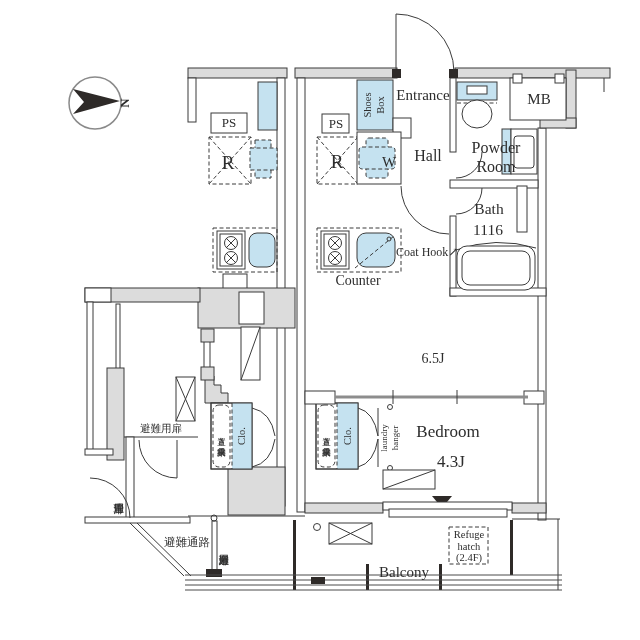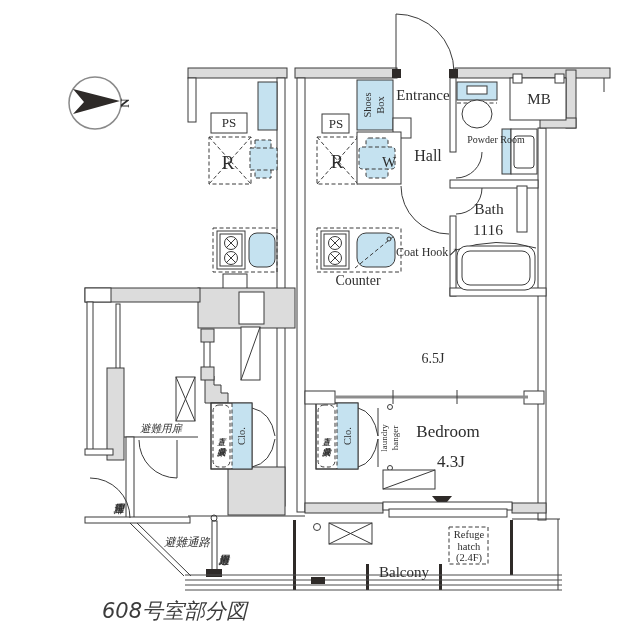--- a/index.html
+++ b/index.html
@@ -11,21 +11,21 @@
   .ww {fill:#ffffff;stroke:#3b3b3b;stroke-width:1;}
   .l  {fill:none;stroke:#3b3b3b;stroke-width:1;}
   .lt {fill:none;stroke:#4a4a4a;stroke-width:1;}
   .d  {stroke-dasharray:4 2.5;}
   .b  {fill:#c5e2f0;}
   .s  {stroke:#3b3b3b;stroke-width:1;}
   .dk {fill:#2e2a28;}
   
   .lbl{position:absolute;white-space:nowrap;transform:translate(-50%,-50%);
        font-family:"Liberation Serif","DejaVu Serif",serif;color:#2d2d2d;line-height:1.2;}
-  .jp {font-family:"DejaVu Sans","Liberation Sans",sans-serif;font-style:italic;}
+  .jp {font-family:"DejaVu Sans","Liberation Sans",sans-serif;}
   .ctr{white-space:normal;text-align:center;}
   .rot{transform:translate(-50%,-50%) rotate(-90deg);}           
   .vjp{writing-mode:vertical-rl;text-orientation:upright;}       
   .cols{display:flex;flex-direction:column;align-items:center;}
   .left-anchor{transform:translate(0,-50%);}
 </style>
 </head>
 <body>
 
 <div class="stage">
@@ -251,21 +251,21 @@
       <line class="lt" x1="185" y1="590" x2="562" y2="590"></line>
       <rect class="dk" x="311" y="577" width="14" height="7"></rect>
     </g>
   </g>
 </svg>
 
 <div class="lbl rot" style="left:125px;top:103px;font-size:13px;font-weight:bold;">N</div>
 
 <div class="lbl" style="left:423px;top:95px;font-size:15px;">Entrance</div>
 <div class="lbl" style="left:428px;top:156px;font-size:16px;">Hall</div>
-<div class="lbl ctr" style="left:496px;top:140px;font-size:10px;width:70px;">Powder Room</div>
+<div class="lbl ctr" style="left:496px;top:157px;font-size:16px;width:70px;">Powder Room</div>
 <div class="lbl" style="left:489px;top:209px;font-size:15.5px;">Bath</div>
 <div class="lbl" style="left:488px;top:230px;font-size:15.5px;">1116</div>
 <div class="lbl" style="left:433px;top:359px;font-size:14px;">6.5J</div>
 <div class="lbl" style="left:448px;top:432px;font-size:17px;">Bedroom</div>
 <div class="lbl" style="left:451px;top:462px;font-size:17px;">4.3J</div>
 <div class="lbl" style="left:404px;top:572px;font-size:15px;">Balcony</div>
 
 <div class="lbl" style="left:539px;top:99px;font-size:15px;">MB</div>
 <div class="lbl" style="left:336px;top:124px;font-size:13px;">PS</div>
 <div class="lbl" style="left:229px;top:123px;font-size:13px;">PS</div>
@@ -301,15 +301,14 @@
   <span style="display:block">Refuge</span>
   <span style="display:block">hatch</span>
   <span style="display:block">(2.4F)</span>
 </div>
 
 <div class="lbl jp" style="left:161px;top:428px;font-size:10.5px;">避難用扉</div>
 <div class="lbl jp vjp" style="left:224px;top:546px;font-size:10.5px;">避難用扉</div>
 <div class="lbl jp vjp" style="left:119px;top:495px;font-size:10.5px;">管理用扉</div>
 <div class="lbl jp" style="left:187px;top:543px;font-size:11.5px;">避難通路</div>
 
-<div class="lbl jp" style="left:102px;top:599px;transform:none;font-size:21px;color:#3c3c3c;">608号室部分図</div>
 
 </div>
 
 </body></html>

